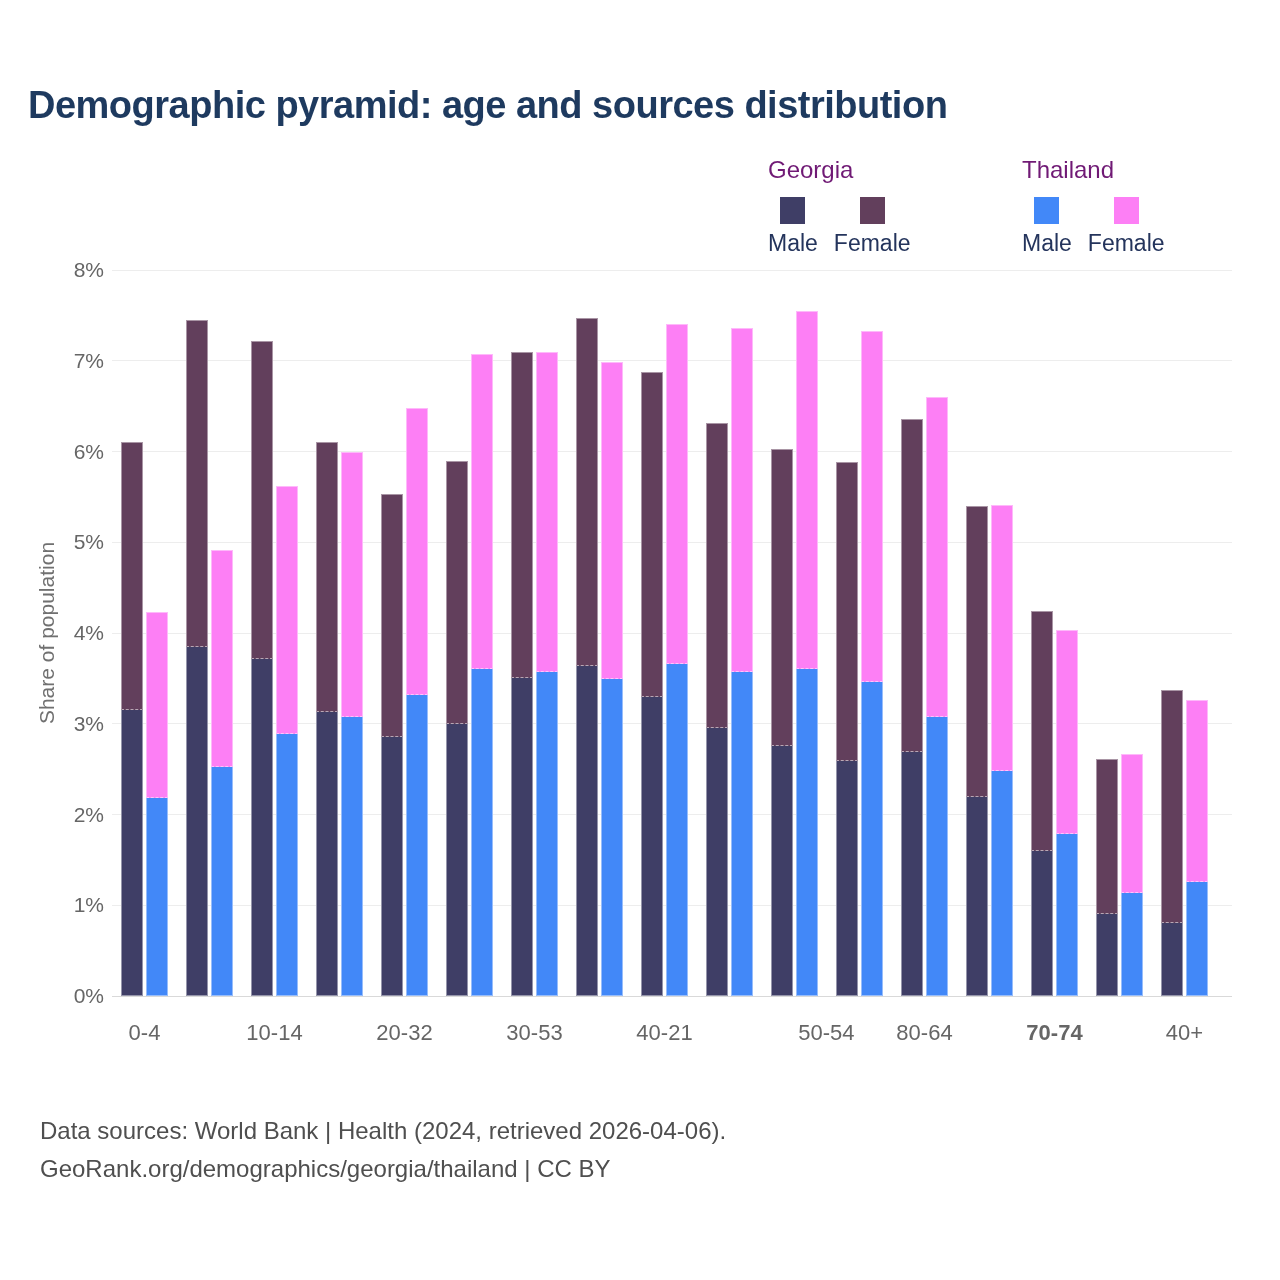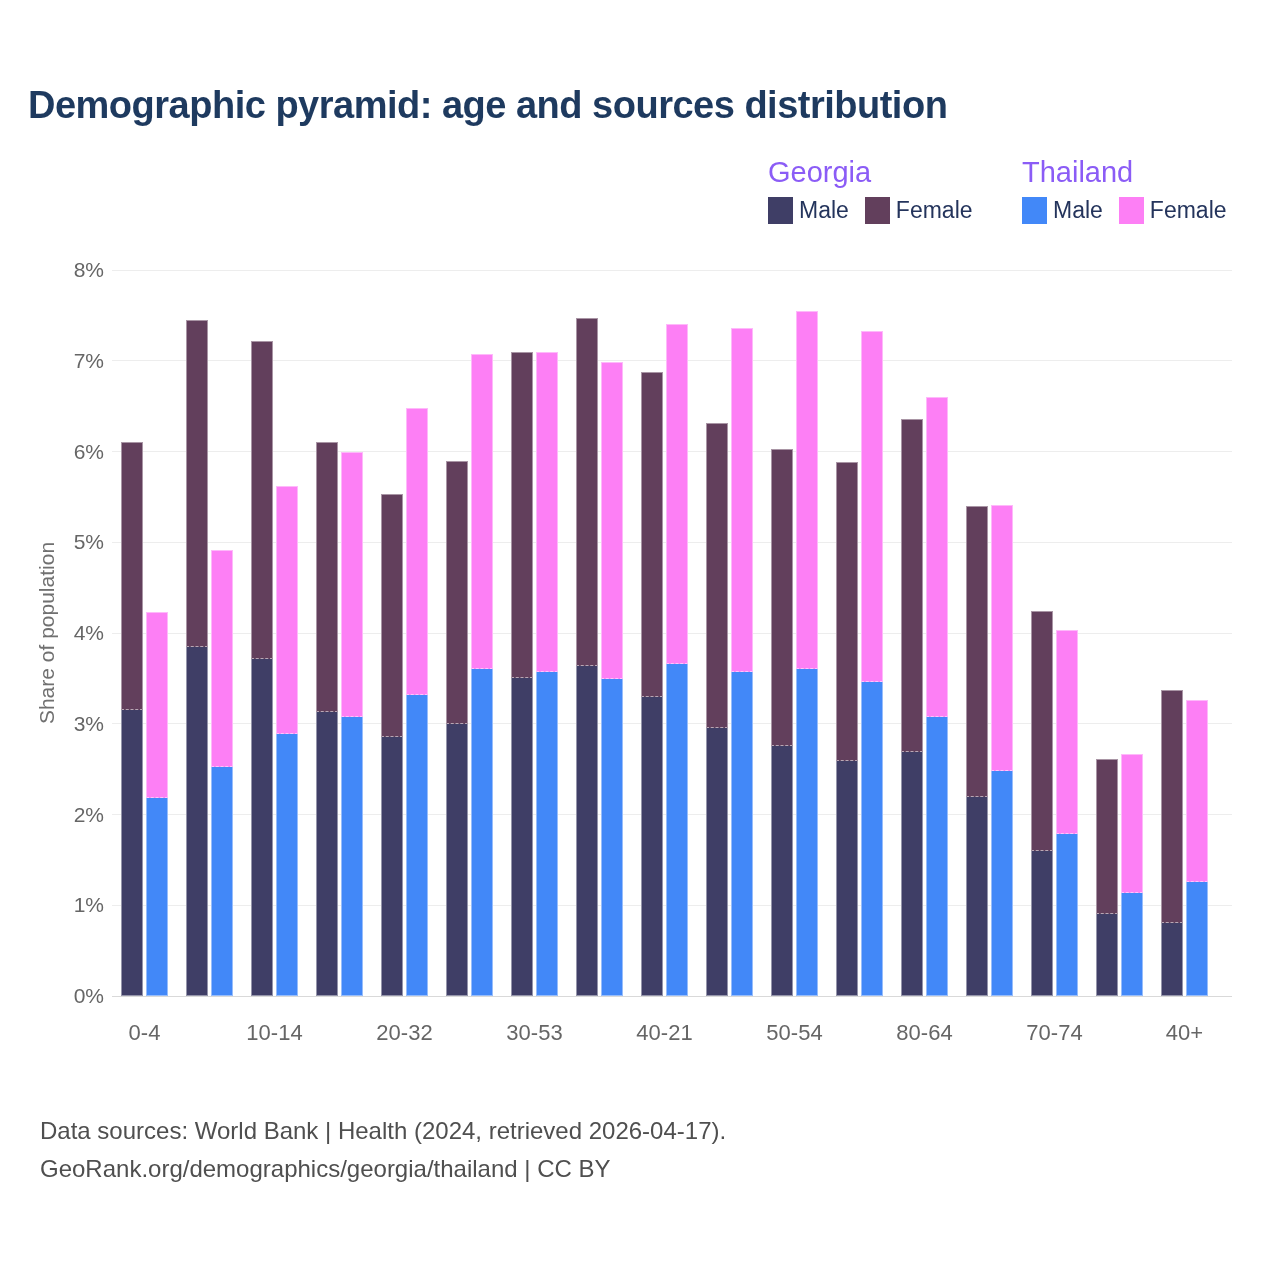--- a/index.html
+++ b/index.html
@@ -8,23 +8,23 @@
     font-family:"Liberation Sans","DejaVu Sans",sans-serif;overflow:hidden;
   }
   #page-title{
     position:absolute;left:28px;top:84px;margin:0;
     font-size:38px;font-weight:700;color:#1e3a5f;letter-spacing:-0.5px;
   }
   
   .legend-group{position:absolute;top:156px;}
   .legend-group.g1{left:768px;}
   .legend-group.g2{left:1022px;}
-  .legend-country{font-size:29px;color:#8b5cf6;height:30px;}
+  .legend-country{font-size:24px;color:#701a75;height:30px;}
   .legend-items{display:flex;gap:16px;margin-top:11px;align-items:center;}
-  .legend-item{display:flex;align-items:center;gap:6px;}
+  .legend-item{display:flex;align-items:center;gap:6px;flex-direction:column;}
   .legend-swatch{width:25px;height:27px;display:inline-block;}
   .legend-label{font-size:23px;color:#24345c;}
   
   #plot{
     position:absolute;left:112px;top:270px;width:1120px;height:726px;
   }
   .gridline{position:absolute;left:0;width:1120px;height:1px;background:#ededed;}
   .gridline.zero{background:#d9d9d9;}
   .ytick{
     position:absolute;right:1128px;width:80px;text-align:right;
@@ -235,24 +235,24 @@
     <div class="bar" style="left: 1049px; height: 305.827px;">
       <div class="seg female" style="height: 232.32px; background: rgb(98, 63, 92);"></div>
       <div class="seg male" style="height: 73.5075px; background: rgb(63, 62, 102);"></div>
     </div>
     <div class="bar" style="left: 1074px; height: 295.845px;">
       <div class="seg female" style="height: 181.5px; background: rgb(253, 127, 245);"></div>
       <div class="seg male" style="height: 114.345px; background: rgb(66, 136, 248);"></div>
     </div>
   </div>
 
-<div class="footer-line" id="footer-line1">Data sources: World Bank | Health (2024, retrieved 2026-04-17).</div>
+<div class="footer-line" id="footer-line1">Data sources: World Bank | Health (2024, retrieved 2026-04-06).</div>
 <div class="footer-line" id="footer-line2">GeoRank.org/demographics/georgia/thailand | CC BY</div>
 
 <div class="xtick" style="left: 144.5px;">0-4</div>
 <div class="xtick" style="left: 274.5px;">10-14</div>
 <div class="xtick" style="left: 404.5px;">20-32</div>
 <div class="xtick" style="left: 534.5px;">30-53</div>
 <div class="xtick" style="left: 664.5px;">40-21</div>
-<div class="xtick" style="left: 794.5px;">50-54</div>
+<div class="xtick" style="left: 794.5px; text-align: right;">50-54</div>
 <div class="xtick" style="left: 924.5px;">80-64</div>
-<div class="xtick" style="left: 1054.5px;">70-74</div>
+<div class="xtick" style="left: 1054.5px; font-weight: bold;">70-74</div>
 <div class="xtick" style="left: 1184.5px;">40+</div>
 
 </body></html>

